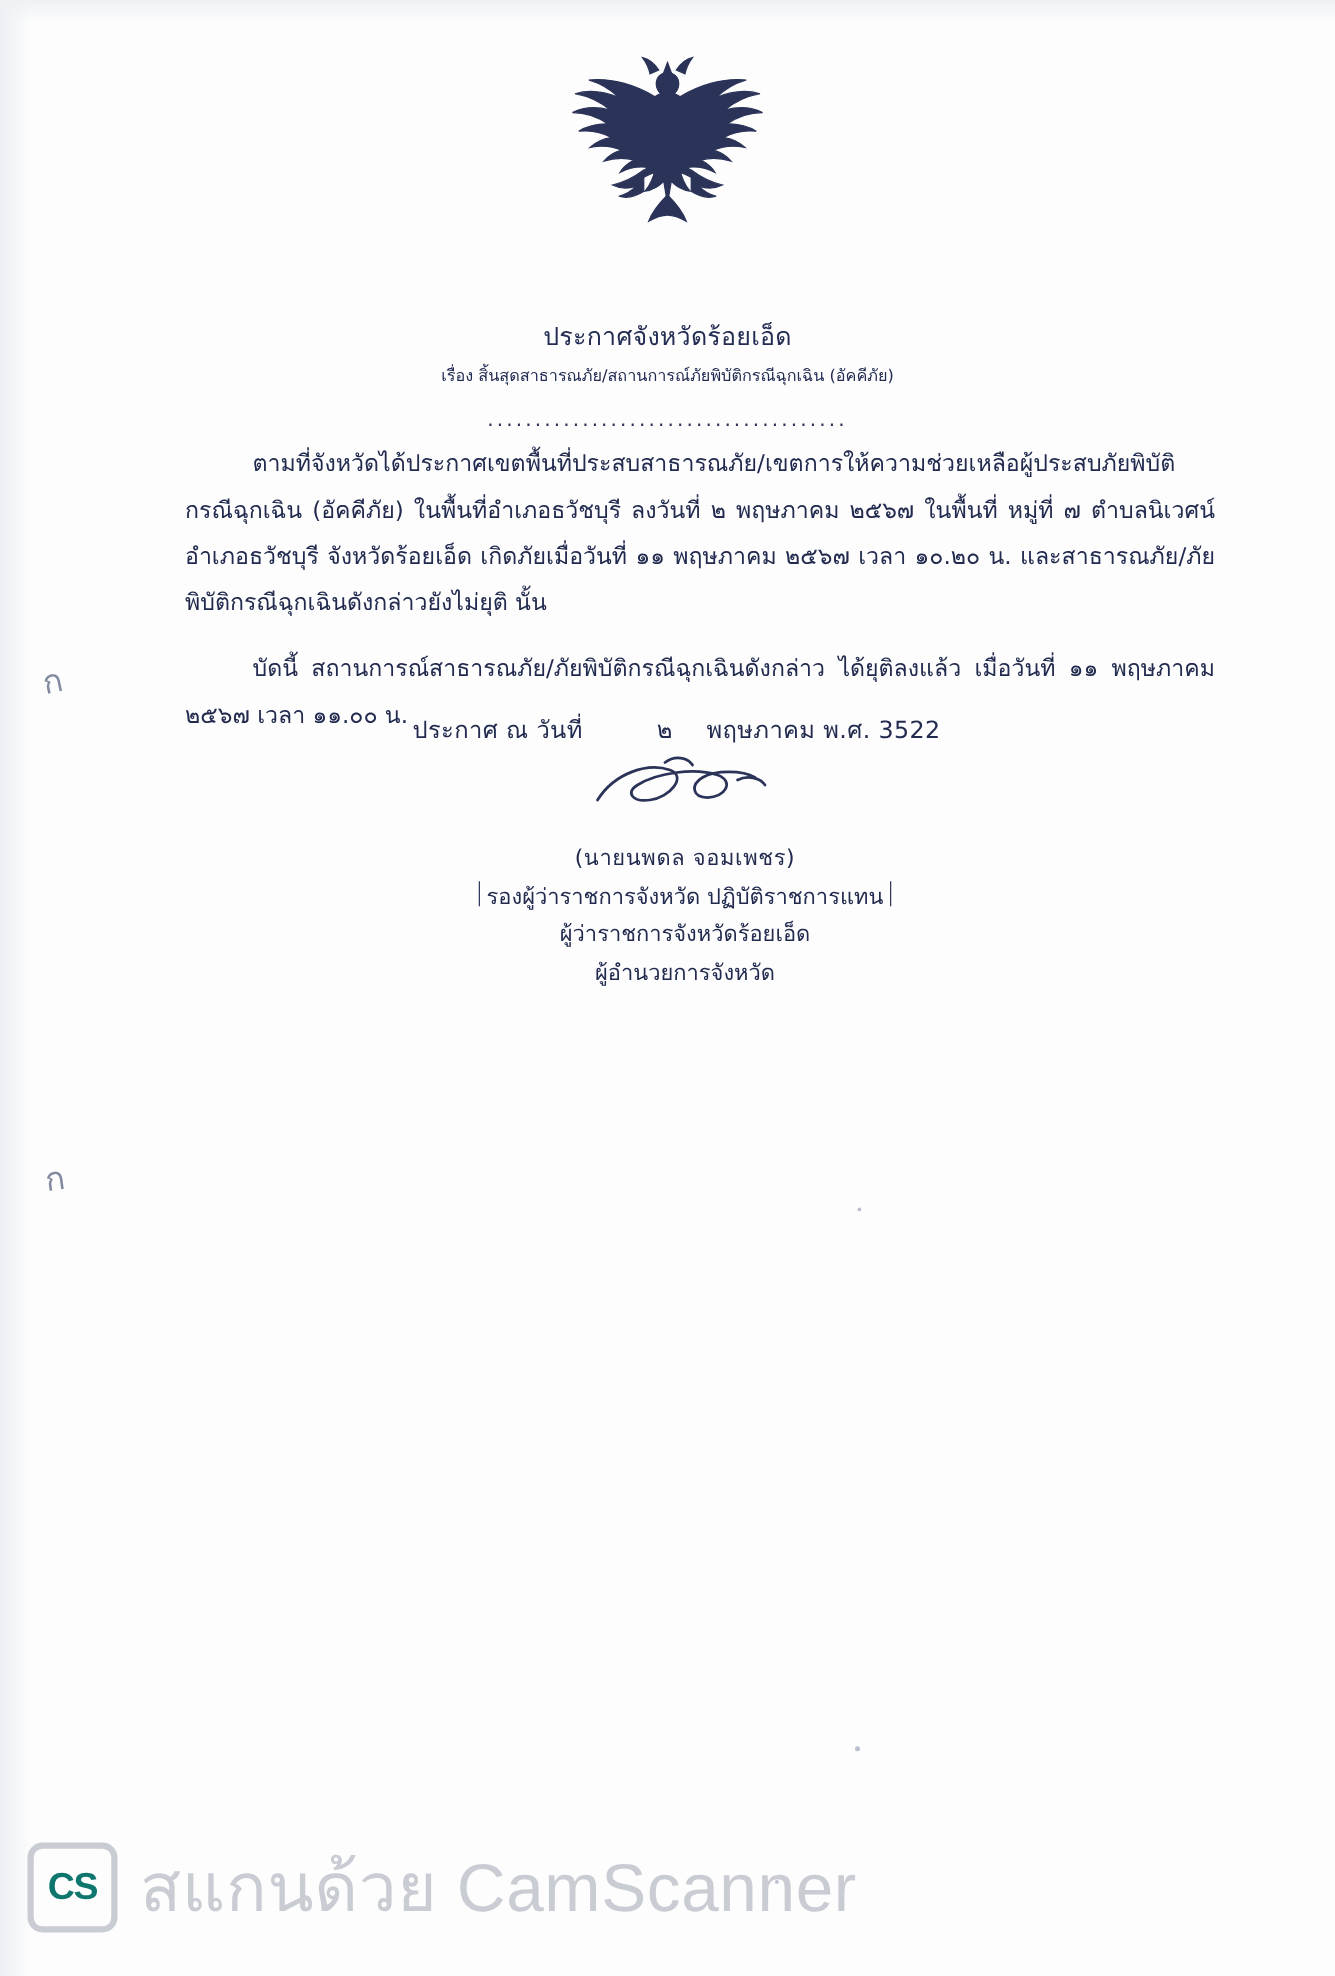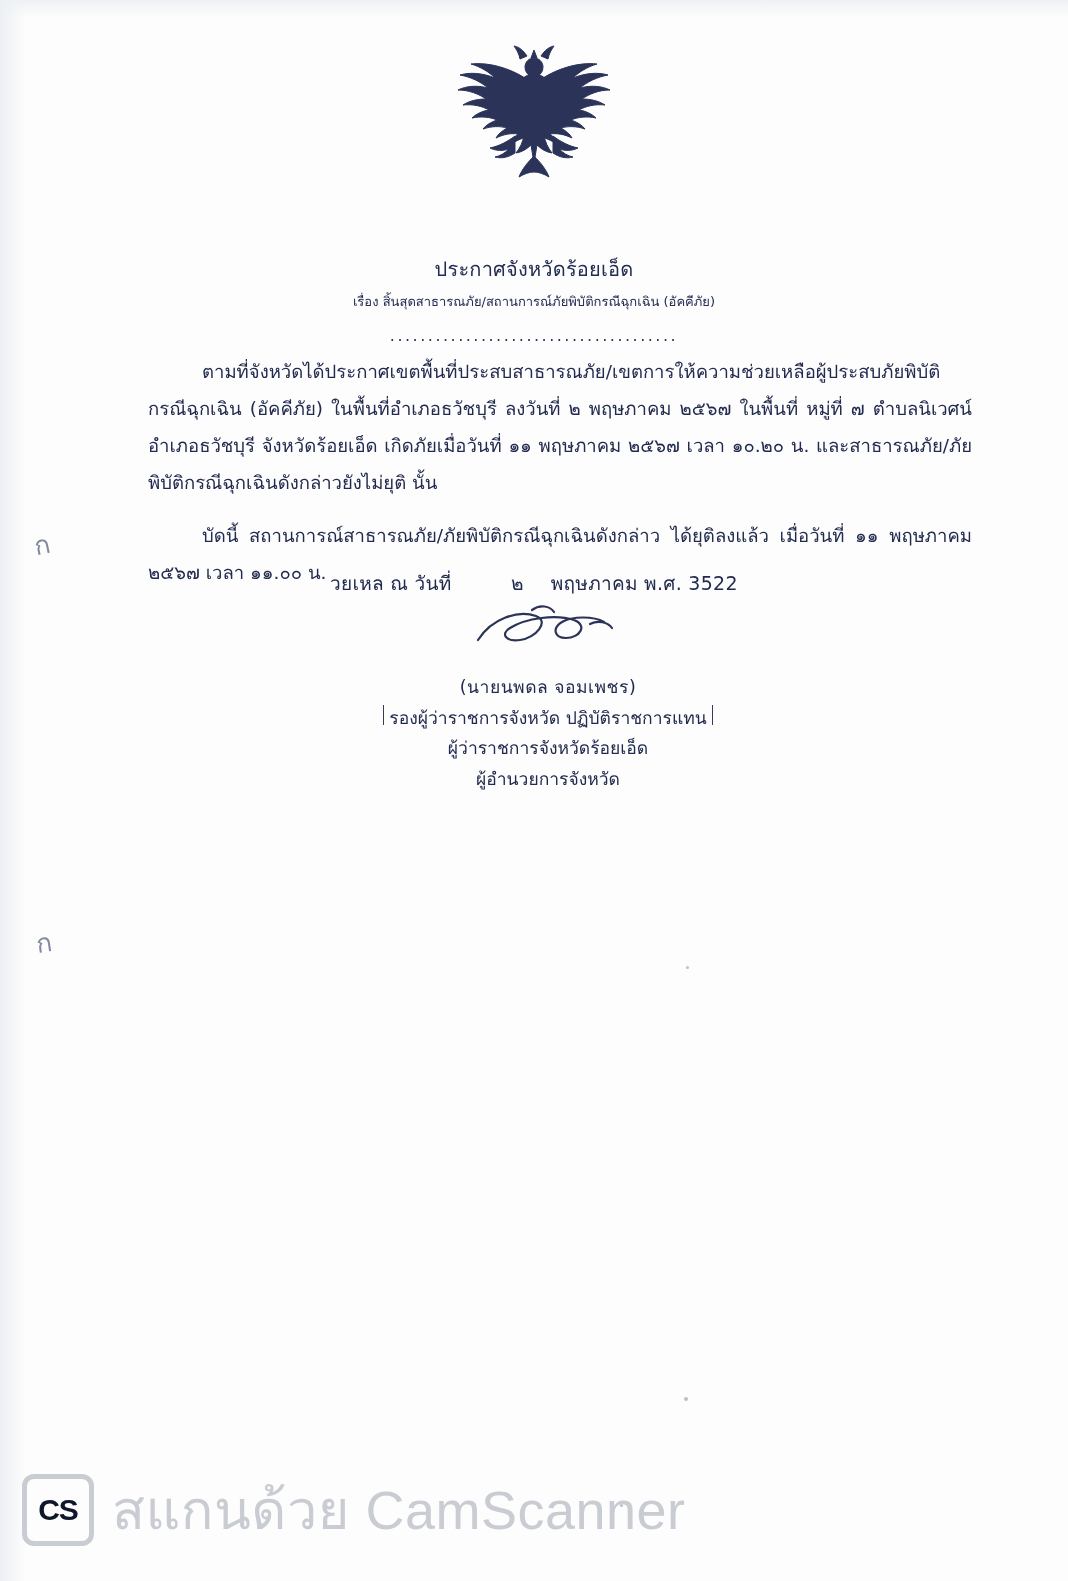--- a/index.html
+++ b/index.html
@@ -159,21 +159,21 @@
     gap: 18px;
   }
   .cs-badge {
     width: 62px;
     height: 62px;
     border: 5px solid #c9ccd2;
     border-radius: 12px;
     display: flex;
     align-items: center;
     justify-content: center;
-    color: #0f172a;
+    color: #0f766e;
     font-size: 30px;
     font-weight: bold;
     font-family: "Liberation Sans", sans-serif;
     letter-spacing: -1px;
   }
   .cs-text {
     color: #c9ccd2;
     font-size: 54px;
     font-family: "Liberation Sans", sans-serif;
     letter-spacing: .5px;
@@ -216,21 +216,21 @@
     <div class="doc-subject">เรื่อง  สิ้นสุดสาธารณภัย/สถานการณ์ภัยพิบัติกรณีฉุกเฉิน (อัคคีภัย)</div>
     <div class="divider-dots">......................................</div>
   </div>
 
   <div class="body-block">
     <p class="para indent">ตามที่จังหวัดได้ประกาศเขตพื้นที่ประสบสาธารณภัย/เขตการให้ความช่วยเหลือผู้ประสบภัยพิบัติกรณีฉุกเฉิน (อัคคีภัย) ในพื้นที่อำเภอธวัชบุรี ลงวันที่   ๒  พฤษภาคม ๒๕๖๗ ในพื้นที่ หมู่ที่ ๗ ตำบลนิเวศน์ อำเภอธวัชบุรี จังหวัดร้อยเอ็ด เกิดภัยเมื่อวันที่ ๑๑ พฤษภาคม ๒๕๖๗ เวลา ๑๐.๒๐ น. และสาธารณภัย/ภัยพิบัติกรณีฉุกเฉินดังกล่าวยังไม่ยุติ นั้น</p>
     <p class="para indent second">บัดนี้ สถานการณ์สาธารณภัย/ภัยพิบัติกรณีฉุกเฉินดังกล่าว ได้ยุติลงแล้ว เมื่อวันที่ ๑๑ พฤษภาคม ๒๕๖๗ เวลา ๑๑.๐๐ น.</p>
   </div>
 
   <div class="announce-line">
-    <span>วยเหล  ณ  วันที่</span>
+    <span>ประกาศ  ณ  วันที่</span>
     <span class="gap1"></span>
     <span class="daynum">๒</span>
     <span>พฤษภาคม  พ.ศ. 3522</span>
   </div>
 
   <svg class="signature" viewBox="0 0 160 60">
     <g fill="none" stroke="#2b3358" stroke-width="2.2" stroke-linecap="round">
       <path d="M8 40 C22 18 48 10 66 16 C80 21 66 38 50 40 C36 42 30 34 40 28 C56 18 86 14 104 20 C118 25 110 38 96 38 C84 38 82 28 92 22 C102 16 124 16 134 22"></path>
       <path d="M62 10 C70 4 80 6 84 12"></path>
       <path d="M120 24 C128 20 138 22 142 28"></path>

